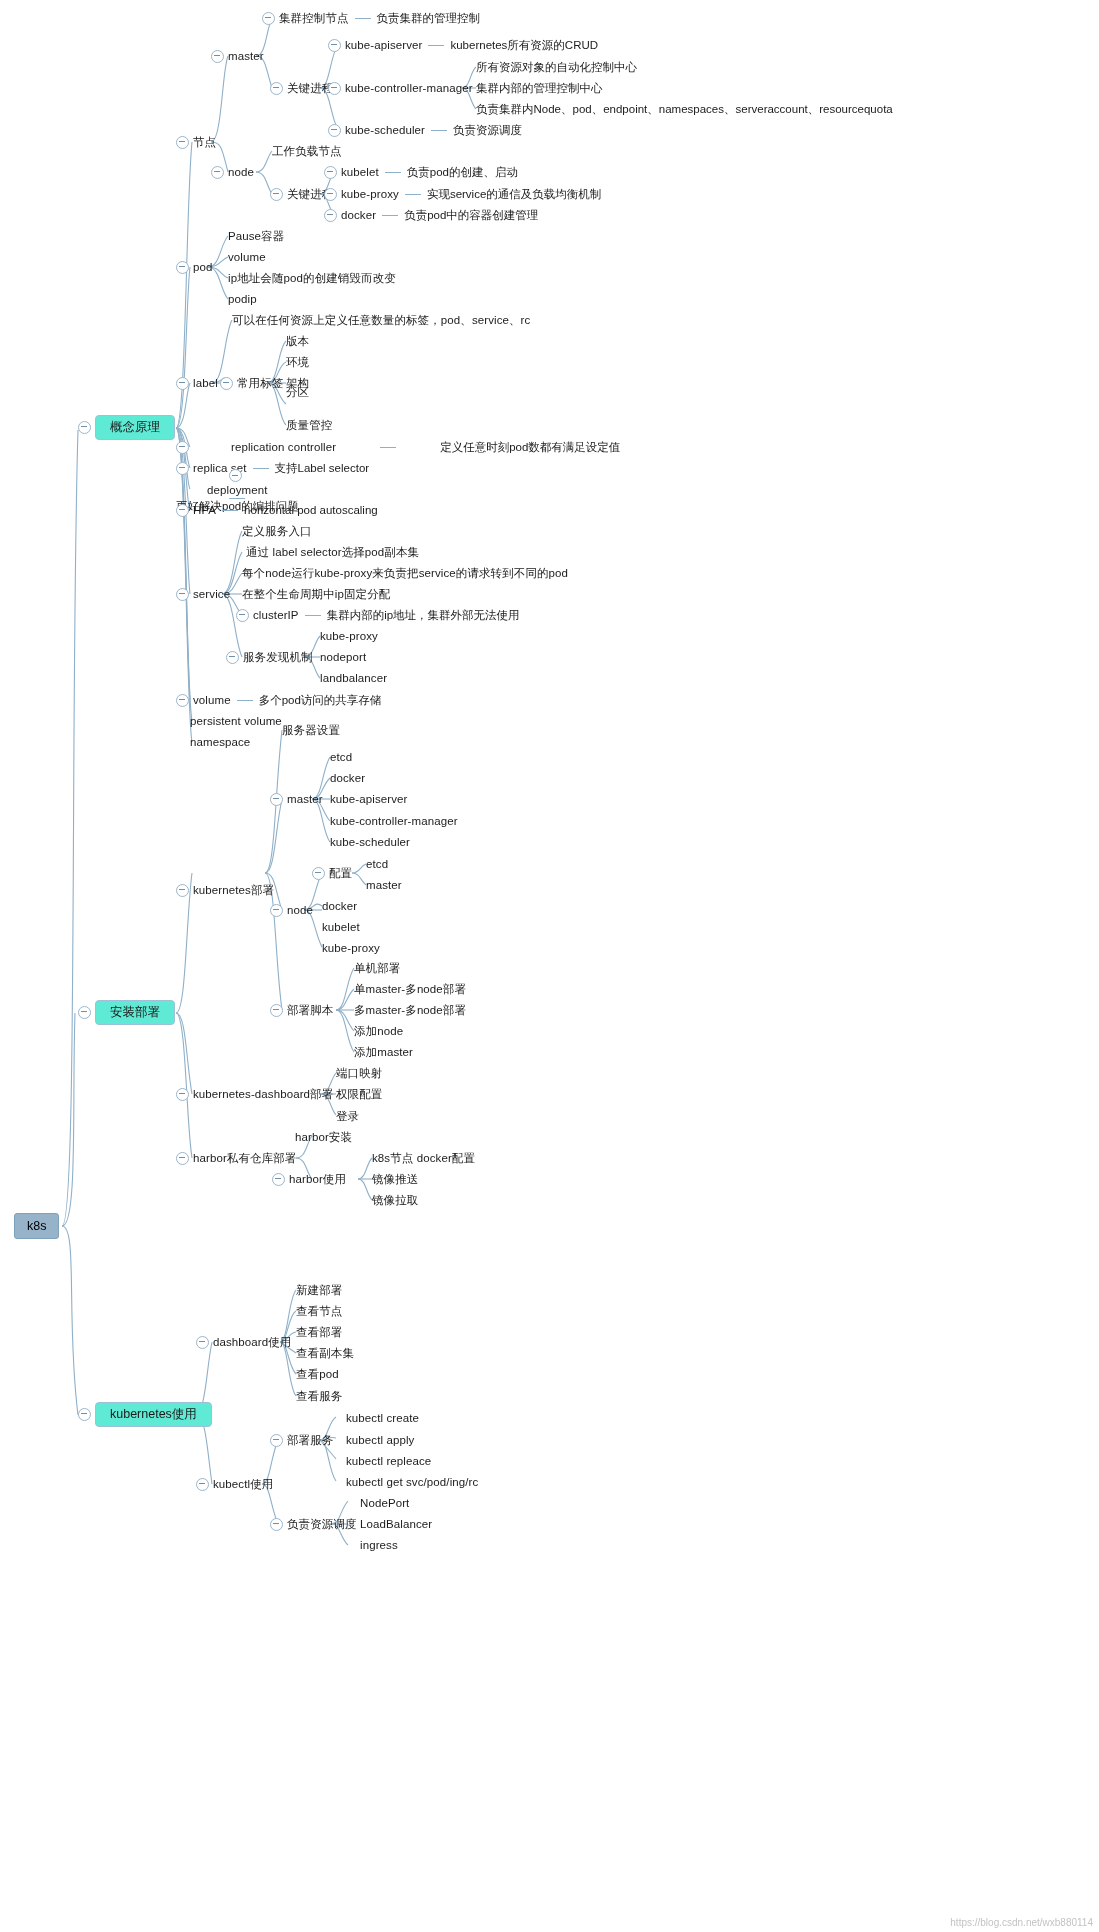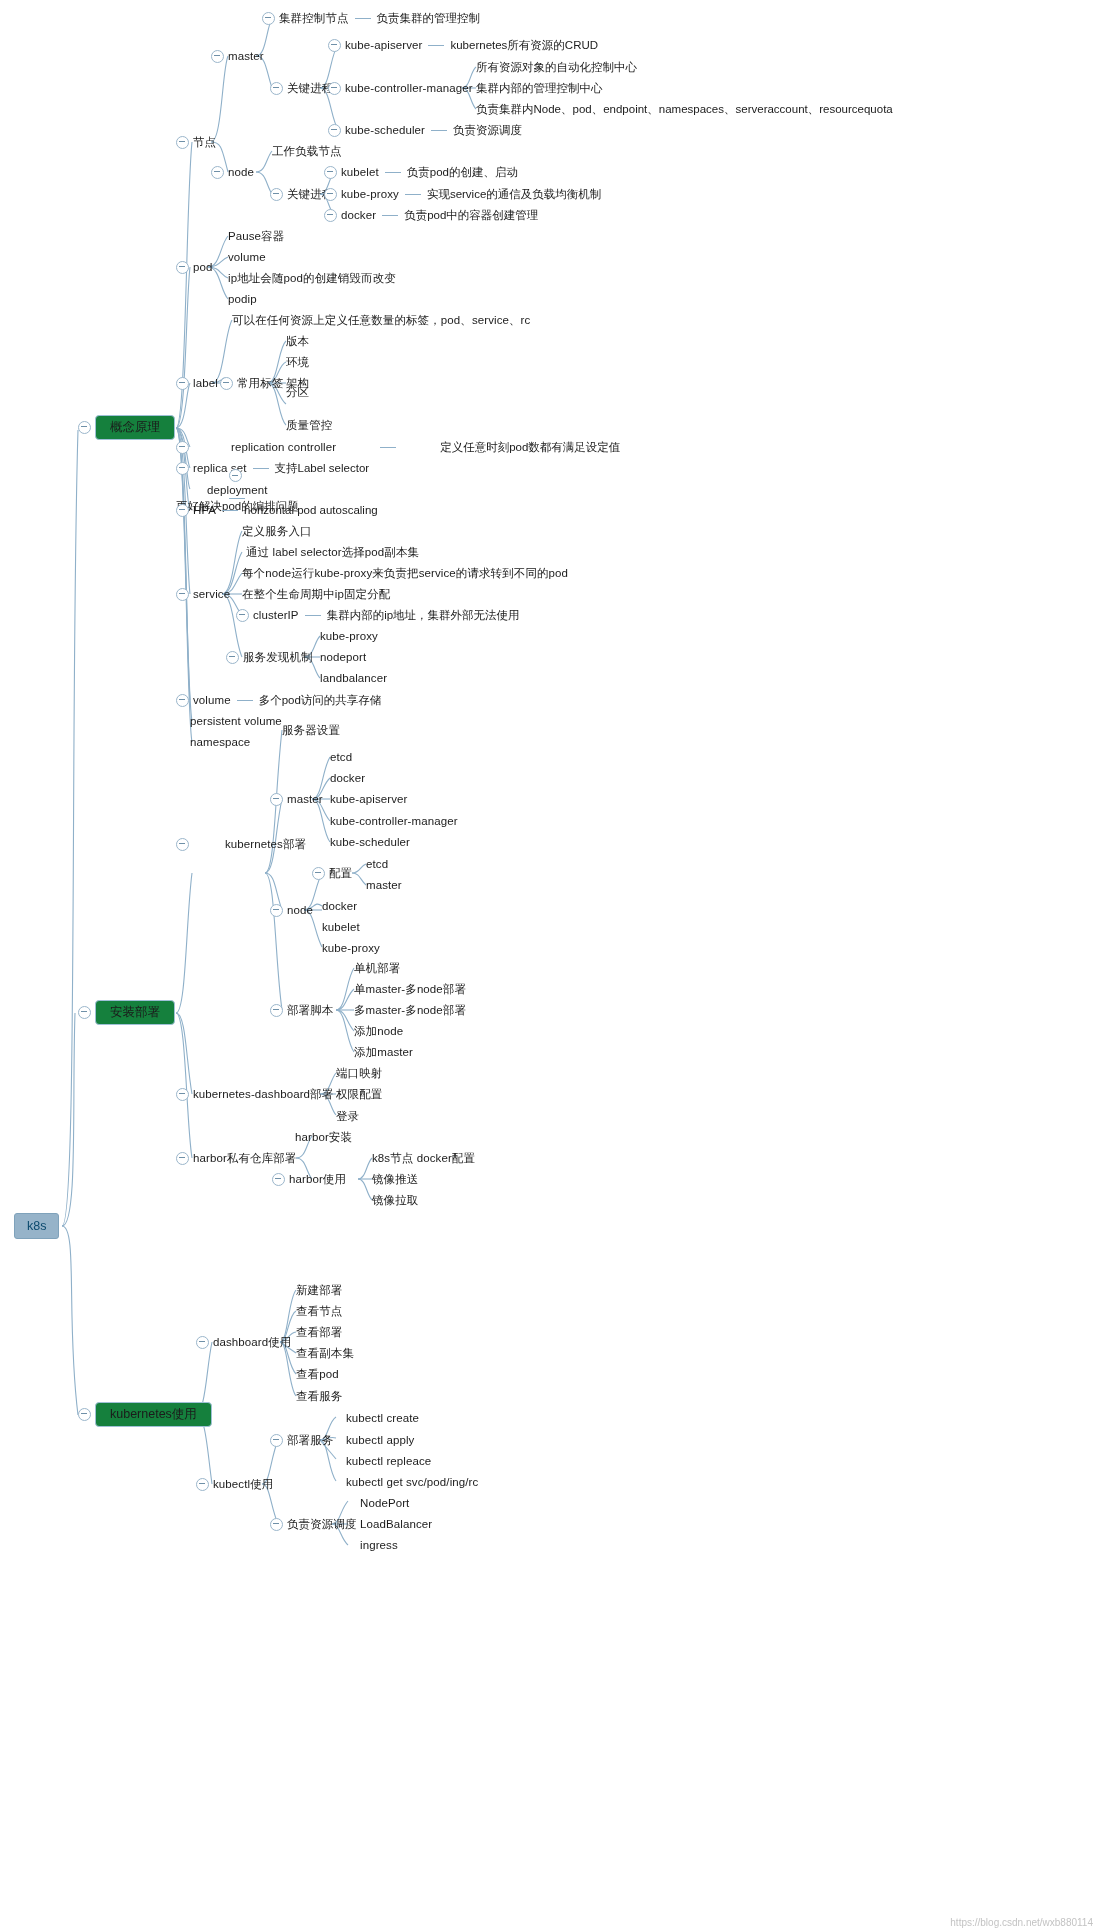--- a/index.html
+++ b/index.html
@@ -27,29 +27,29 @@
   }
   .dash{
     display:inline-block;width:16px;height:1px;background:#8fb0c9;
     margin:0 6px;vertical-align:middle;flex:0 0 auto;
   }
   .note{font-size:11.5px;}
 
   .root-node{
     position:absolute;
     background:#96b3c9;
-    color:#0c4a6e;
+    color:#000000;
     border:1px solid #7fa2bb;
     border-radius:3px;
     padding:5px 12px;
     font-size:12.5px;
     left:14px;top:1213px;
   }
   .box{
-    background:#15803d;
+    background:#5eead4;
     border:1px solid #9fc0d6;
     border-radius:4px;
     padding:4px 14px;
     font-size:12.5px;
     line-height:15px;
   }
   .watermark{
     position:absolute;right:6px;bottom:4px;
     font-size:10px;color:#c3c3c3;
     font-family:"Liberation Sans",sans-serif;
@@ -396,21 +396,21 @@
   </div>
   <div class="node" style="left:190px;top:734px;">
     <span class="label">namespace</span>
   </div>
 
   <div class="node" style="left:78px;top:1004px;">
     <span class="toggle"></span>
     <span class="box">安装部署</span>
   </div>
 
-  <div class="node" style="left:176px;top:836px;gap:32px;">
+  <div class="node" style="left:176px;top:882px;">
     <span class="toggle"></span>
     <span class="label">kubernetes部署</span>
   </div>
 
   <div class="node" style="left:282px;top:722px;">
     <span class="label">服务器设置</span>
   </div>
 
   <div class="node" style="left:270px;top:791px;">
     <span class="toggle"></span>

